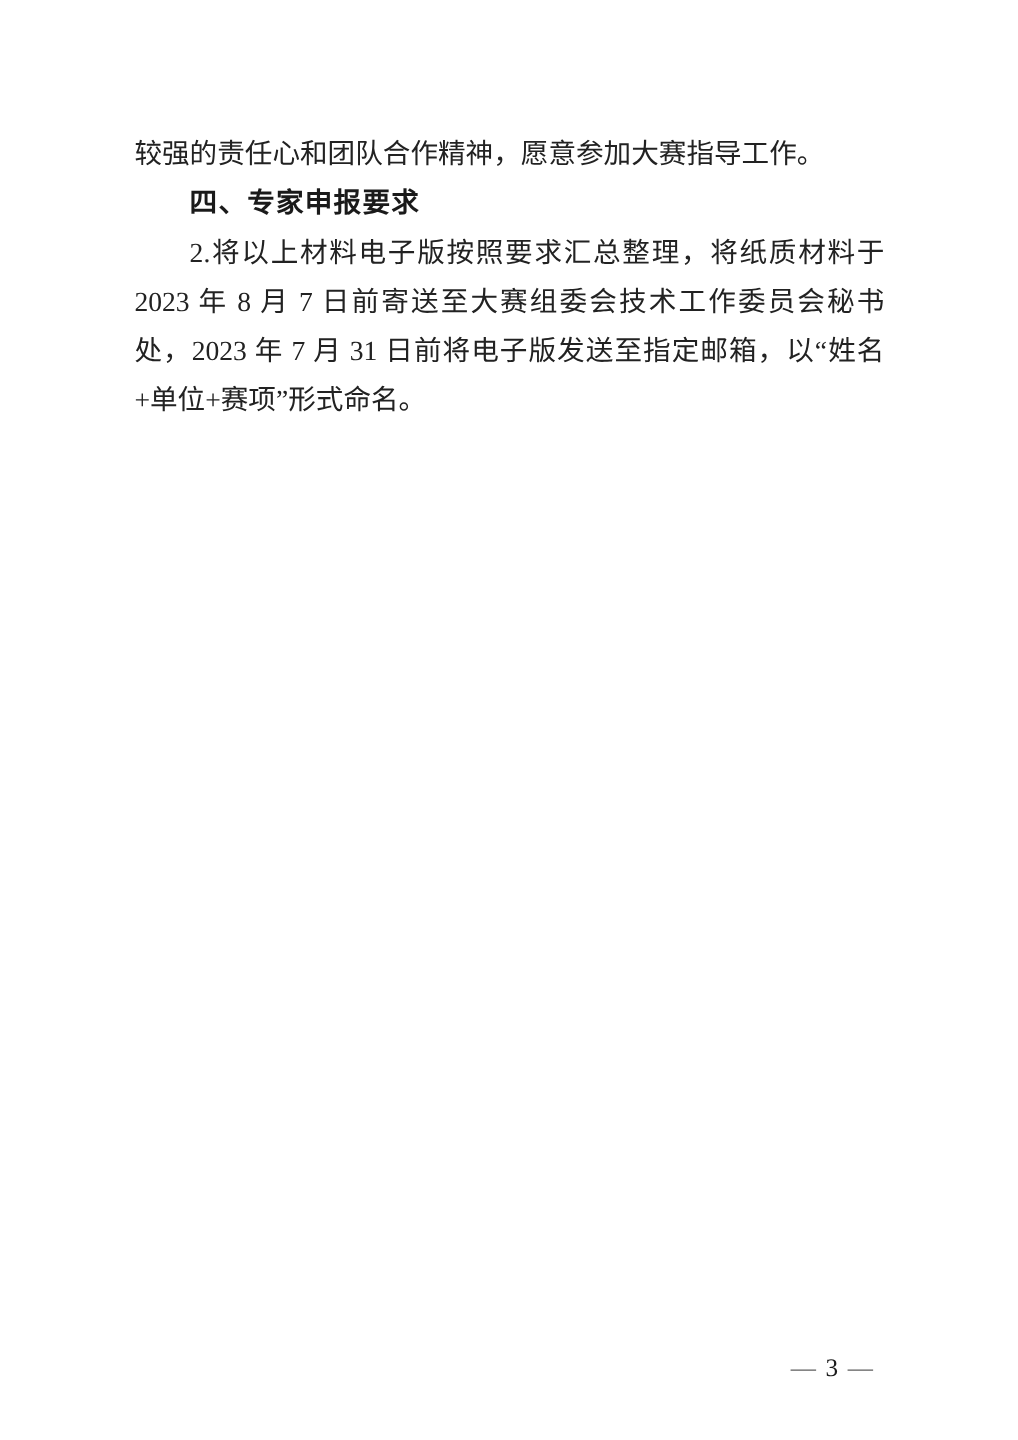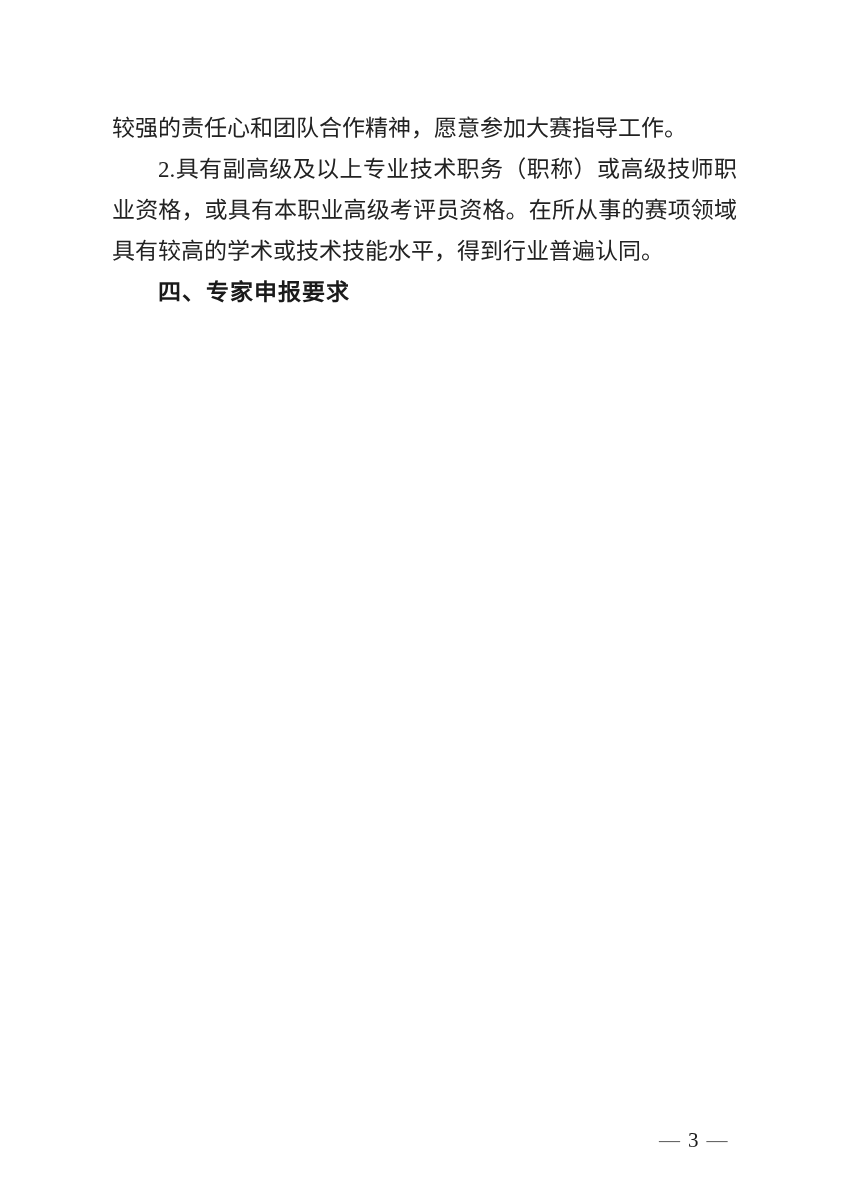--- a/index.html
+++ b/index.html
@@ -67,28 +67,28 @@
 </style>
 </head>
 <body>
 
 <div class="page">
 
   <div class="doc-body">
 
     <p class="para indent-none">较强的责任心和团队合作精神，愿意参加大赛指导工作。</p>
 
-    <p class="para">2.具有副高级及以上专业技术职务（职称）或高级技师职业资格，或具有本职业高级考评员资格。在所从事的赛项领域具有较高的学术或技术技能水平，得到行业普遍认同。</p>
 
 
 
 
     <h2 class="heading">四、专家申报要求</h2>
 
 
+    <p class="para">2.将以上材料电子版按照要求汇总整理，将纸质材料于 2023 年 8 月 7 日前寄送至大赛组委会技术工作委员会秘书处，2023 年 7 月 31 日前将电子版发送至指定邮箱，以“姓名+单位+赛项”形式命名。</p>
 
   </div>
 
   <div class="page-footer">
     <span class="dash">—</span>
     <span class="num">3</span>
     <span class="dash">—</span>
   </div>
 
 </div>

